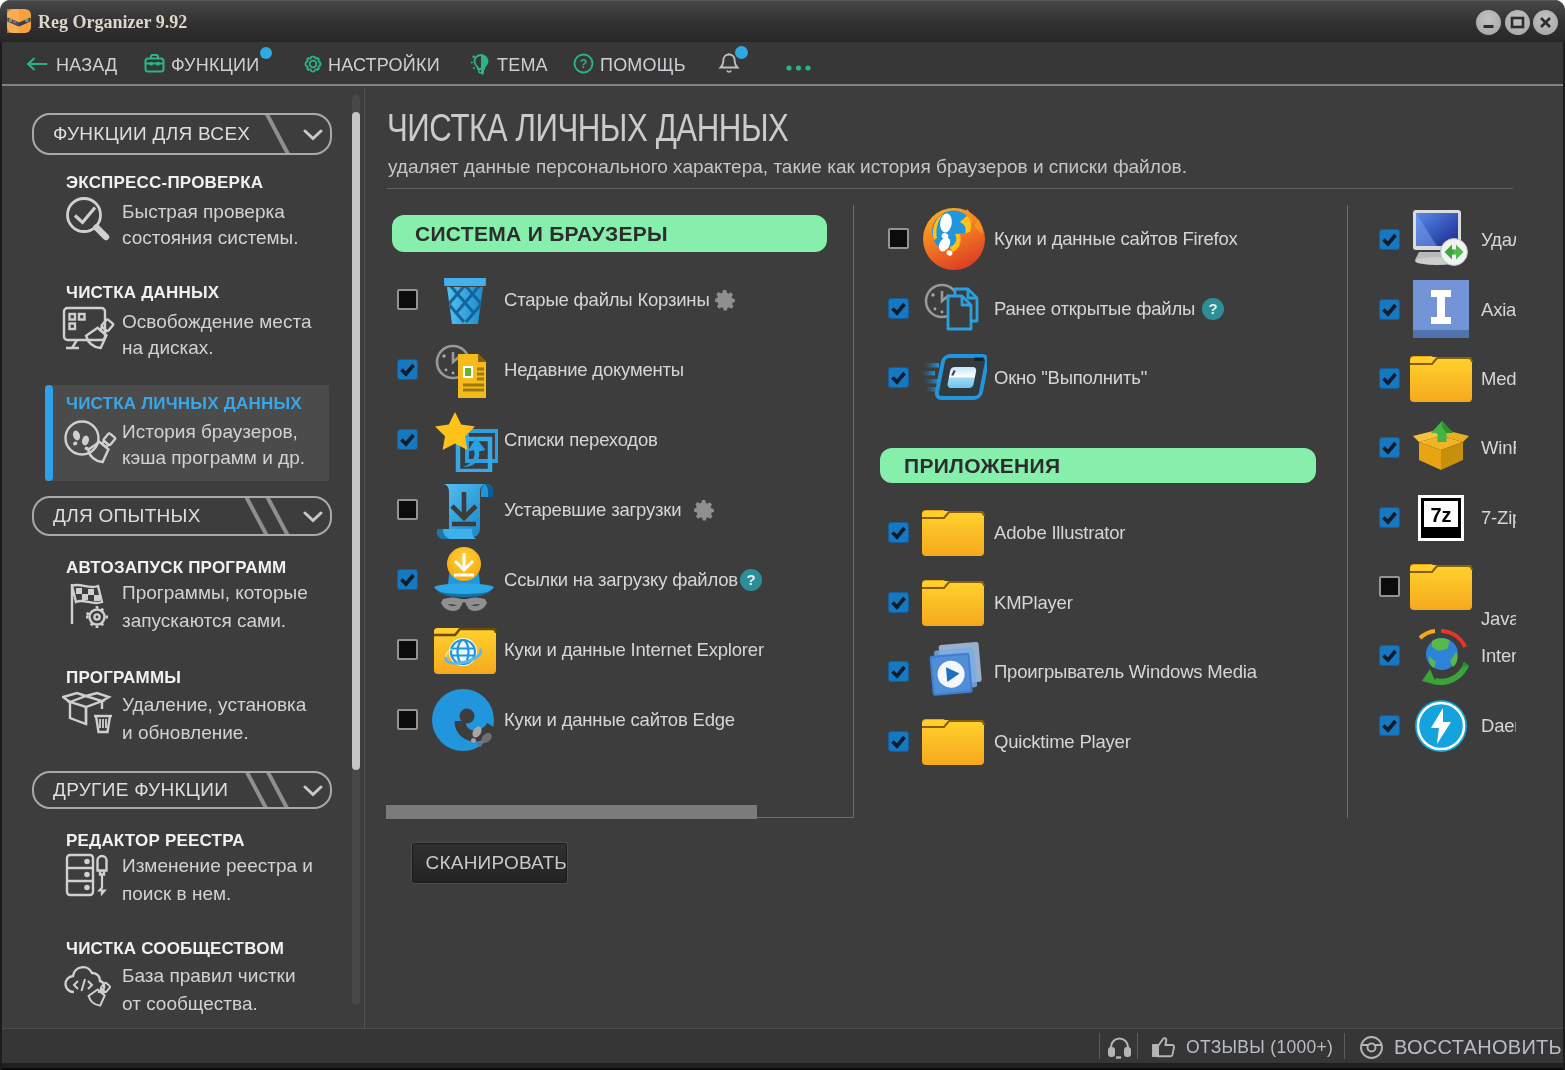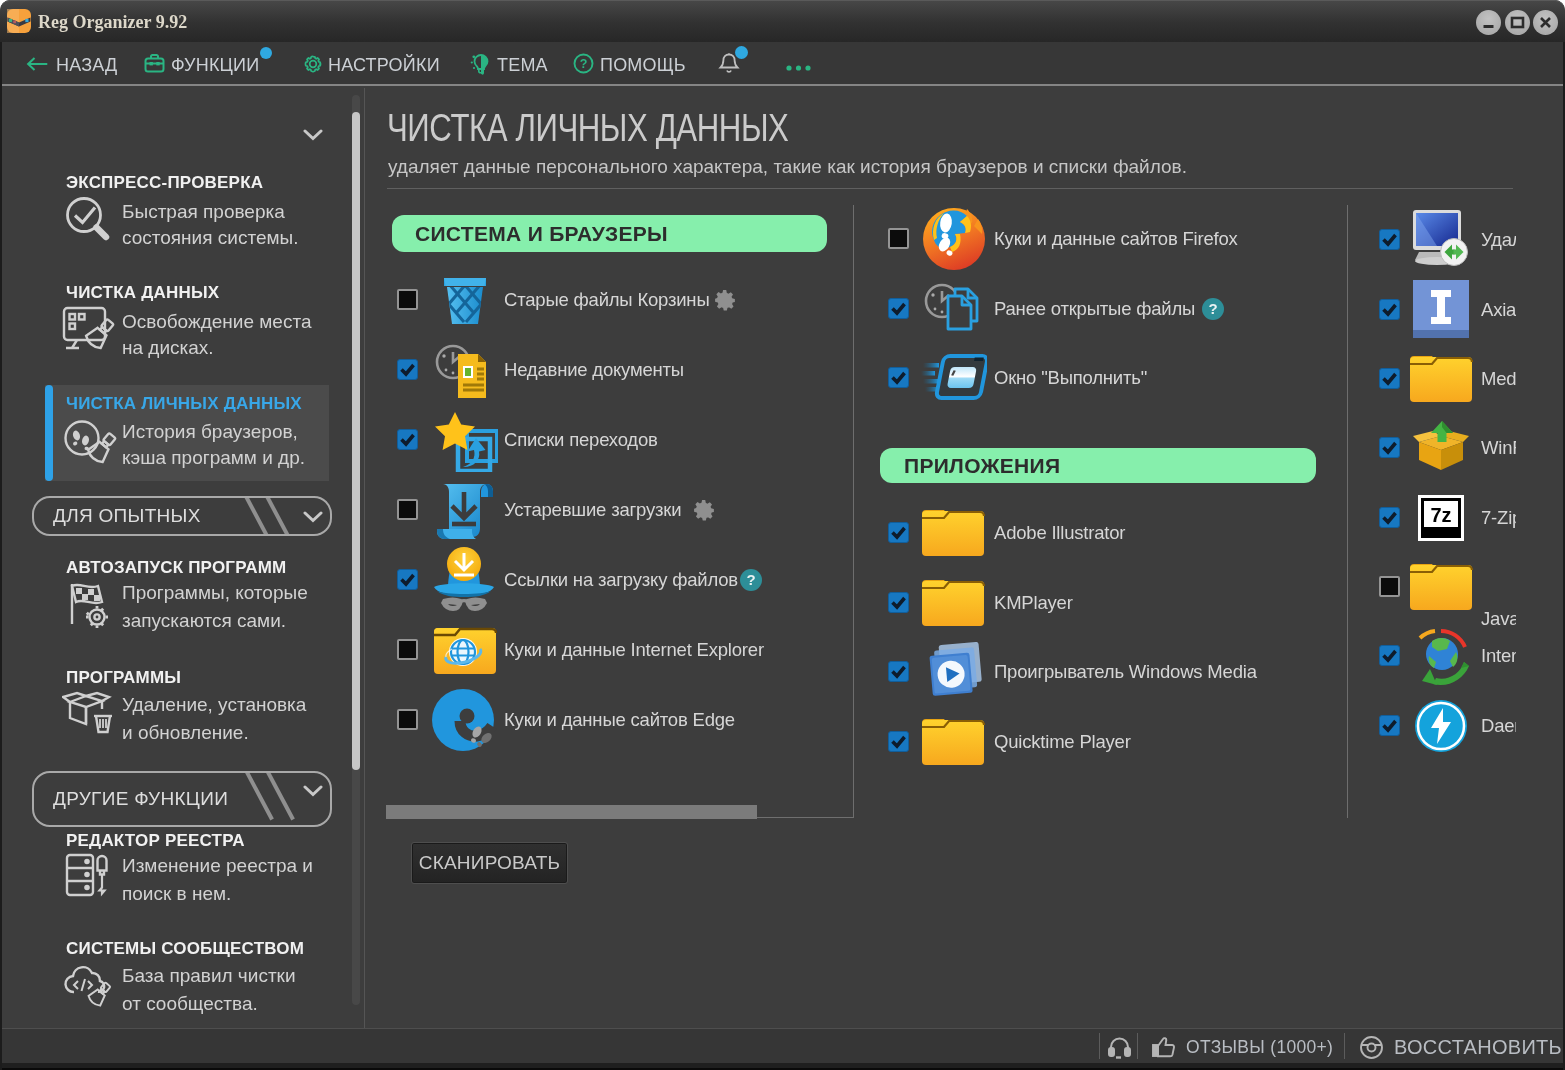--- a/index.html
+++ b/index.html
@@ -118,20 +118,24 @@
   <path d="M9 18.5 a2.1 2.1 0 0 0 4 0" fill="none" stroke="#bfbfbf" stroke-width="1.8"></path>
   <path d="M11 2.6 v-1" stroke="#bfbfbf" stroke-width="1.8"></path>
 </svg>
 <div class="bluedot" style="left:735px;top:46px;width:13px;height:13px"></div>
 <svg class="abs" style="left:786px;top:64px" width="26" height="8" viewBox="0 0 26 8">
   <circle cx="3" cy="4" r="2.6" fill="#2ab583"></circle>
       <circle cx="12.5" cy="4" r="2.6" fill="#2ab583"></circle>
       <circle cx="22" cy="4" r="2.6" fill="#2ab583"></circle>
 </svg>
 
+<div class="shead" style="top:113px;height:42px">
+  <div class="txt">ФУНКЦИИ ДЛЯ ВСЕХ</div>
+  <div class="diag" style="left:243px;top:-8px;transform:rotate(-28deg)"></div>
+</div>
 <svg class="abs" style="left:303px;top:129px" width="20" height="12" viewBox="0 0 20 12">
   <path d="M2 2 L10 9.5 L18 2" fill="none" stroke="#c8c8c8" stroke-width="3" stroke-linecap="round"></path>
 </svg>
 
 <div class="sit" style="top:173px">ЭКСПРЕСС-ПРОВЕРКА</div>
 <svg class="sicon" style="left:64px;top:197px" width="52" height="52" viewBox="0 0 52 52" fill="none" stroke="#d0d0d0" stroke-width="2.8">
   <circle cx="20" cy="18" r="16.5"></circle>
   <path d="M11 18.5 L18.5 25.5 L31 10.5" stroke-width="3.2"></path>
   <path d="M32.5 30.5 l9.5 9.5" stroke-width="6.5" stroke-linecap="round"></path>
 </svg>
@@ -205,21 +209,21 @@
   <path d="M40 13 v8 M24 36 v-17"></path>
   <path d="M8 14 L1 9 l14-4 9 3 M40 13 l7-4-12-4-11 3"></path>
   <g>
     <path d="M34 28 l2.5 16 h9 l2.5-16"></path>
     <path d="M32 28 h18"></path>
     <path d="M38 31 v9 m3-9 v9 m3-9 v9" stroke-width="1.8"></path>
   </g>
 </svg>
 <div class="sdesc" style="top:691px;line-height:28px">Удаление, установка<br>и обновление.</div>
 
-<div class="shead" style="top:771px;height:56px">
+<div class="shead" style="top:771px;height:38px">
   <div class="txt">ДРУГИЕ ФУНКЦИИ</div>
   <div class="diag" style="left:222px;top:-10px;transform:rotate(-28deg)"></div>
   <div class="diag" style="left:243px;top:-10px;transform:rotate(-28deg)"></div>
 </div>
 <svg class="abs" style="left:303px;top:785px" width="20" height="12" viewBox="0 0 20 12">
   <path d="M2 2 L10 9.5 L18 2" fill="none" stroke="#c8c8c8" stroke-width="3" stroke-linecap="round"></path>
 </svg>
 
 <div class="sit" style="top:831px">РЕДАКТОР РЕЕСТРА</div>
 <svg class="sicon" style="left:64px;top:852px" width="50" height="50" viewBox="0 0 50 50" fill="none" stroke="#d0d0d0" stroke-width="2.4">
@@ -227,21 +231,21 @@
   <path d="M3 16 h26 M3 29 h26"></path>
   <circle cx="23" cy="9.5" r="1.6" fill="#d0d0d0"></circle>
       <circle cx="23" cy="22.5" r="1.6" fill="#d0d0d0"></circle>
       <circle cx="23" cy="35.5" r="1.6" fill="#d0d0d0"></circle>
   <path d="M38 4 a4.5 4.5 0 0 1 4.5 4.5 v10 h-9 v-10 A4.5 4.5 0 0 1 38 4z"></path>
   <path d="M36 18.5 v4 h4 v-4"></path>
   <path d="M38 22.5 v13 l-2.5 3 h5 l-2.5 3 v-3" stroke-width="2.2"></path>
 </svg>
 <div class="sdesc" style="top:852px;line-height:28px">Изменение реестра и<br>поиск в нем.</div>
 
-<div class="sit" style="top:939px">СИСТЕМЫ СООБЩЕСТВОМ</div>
+<div class="sit" style="top:939px">ЧИСТКА СООБЩЕСТВОМ</div>
 <svg class="sicon" style="left:62px;top:962px" width="54" height="50" viewBox="0 0 54 50" fill="none" stroke="#d0d0d0" stroke-width="2.4">
   <path d="M12 30 a8 8 0 0 1-1-16 a10 10 0 0 1 19-3 a7.5 7.5 0 0 1 8 8 a5.5 5.5 0 0 1-2 10.8"></path>
   <path d="M16 19 l-4 4 4 4 M26 19 l4 4-4 4 M23 17 l-3.5 12" stroke-width="2"></path>
   <g transform="translate(36,34) rotate(40) scale(0.8)">
     <rect x="-4" y="-19" width="8.5" height="9.5" rx="1.5"></rect>
     <path d="M-2.5 -9.5 h5.5 v3.5 h-5.5z"></path>
     <path d="M-5.5 -6 h11.5 l3.8 13.5 q-9.5 6.5 -19 0 z"></path>
   </g>
 </svg>
 <div class="sdesc" style="top:962px;line-height:28px">База правил чистки<br>от сообщества.</div>
@@ -262,21 +266,21 @@
     </div>
 
 <div class="vline" style="left:853px;top:205px;height:613px"></div>
 <div class="vline" style="left:1347px;top:205px;height:613px"></div>
 
 <div class="abs" style="left:386px;top:805px;width:371px;height:14px;background:#7b7b7b"></div>
 <div class="abs" style="left:757px;top:817px;width:96px;height:1px;background:#6f6f6f"></div>
 
 <div class="abs" style="left:411px;top:842px;width:157px;height:42px;border-radius:3px;
   background:linear-gradient(#303030,#232323);border:1px solid #4e4e4e;box-shadow:inset 0 0 0 1px #1a1a1a;
-  color:#c9c9c9;font-size:19px;letter-spacing:0.2px;text-align:center;line-height:40px">СКАНИРОВАТЬ</div>
+  color:#c9c9c9;font-size:19px;letter-spacing:0.2px;text-align:right;line-height:40px">СКАНИРОВАТЬ</div>
 
 <div class="cb un" style="left:397px;top:289px"></div>
 <svg class="ic" style="left:438px;top:272px" width="54" height="56" viewBox="0 0 54 56">
   <defs>
         <linearGradient id="bing" x1="0" y1="0" x2="1" y2="0">
     <stop offset="0" stop-color="#55bff0"></stop>
           <stop offset="1" stop-color="#1b8ccd"></stop>
         </linearGradient>
     <clipPath id="binc">
           <path d="M9 15 L45 15 L40 52 L14 52 Z"></path>

